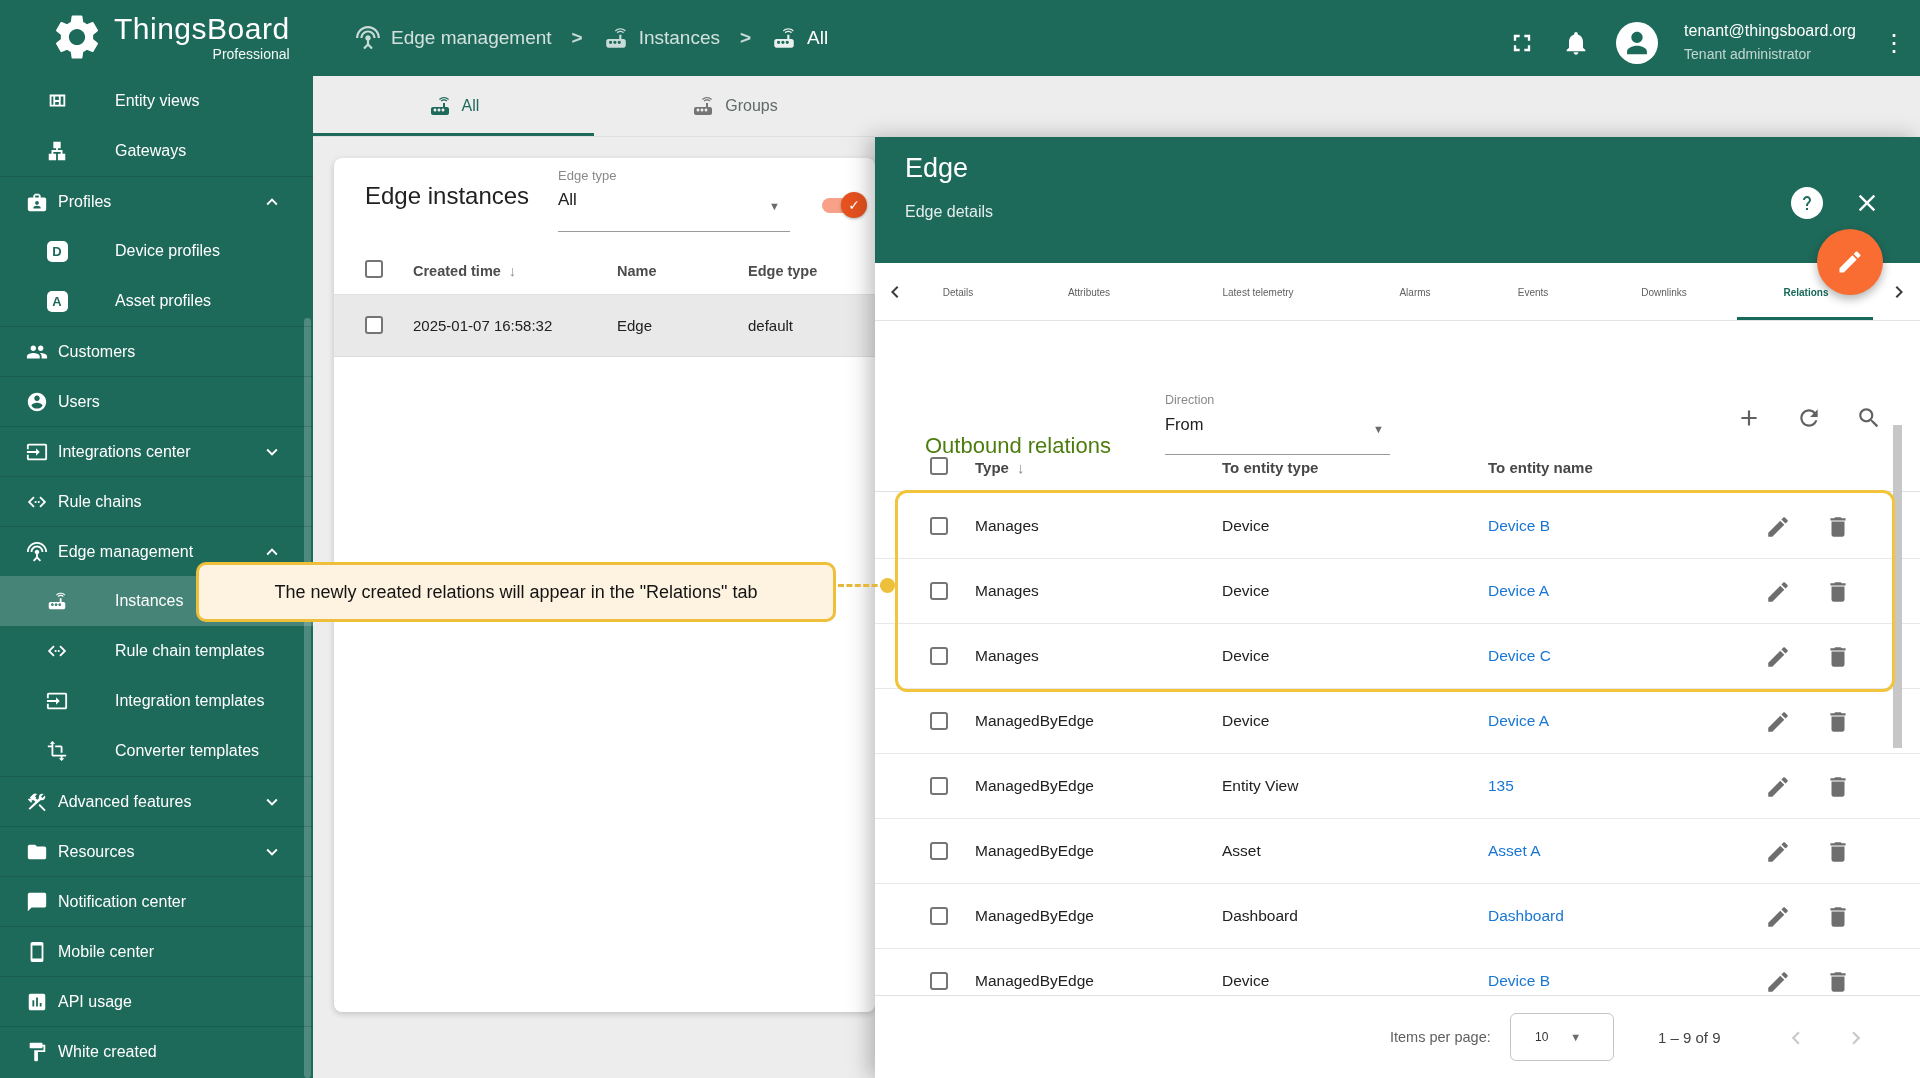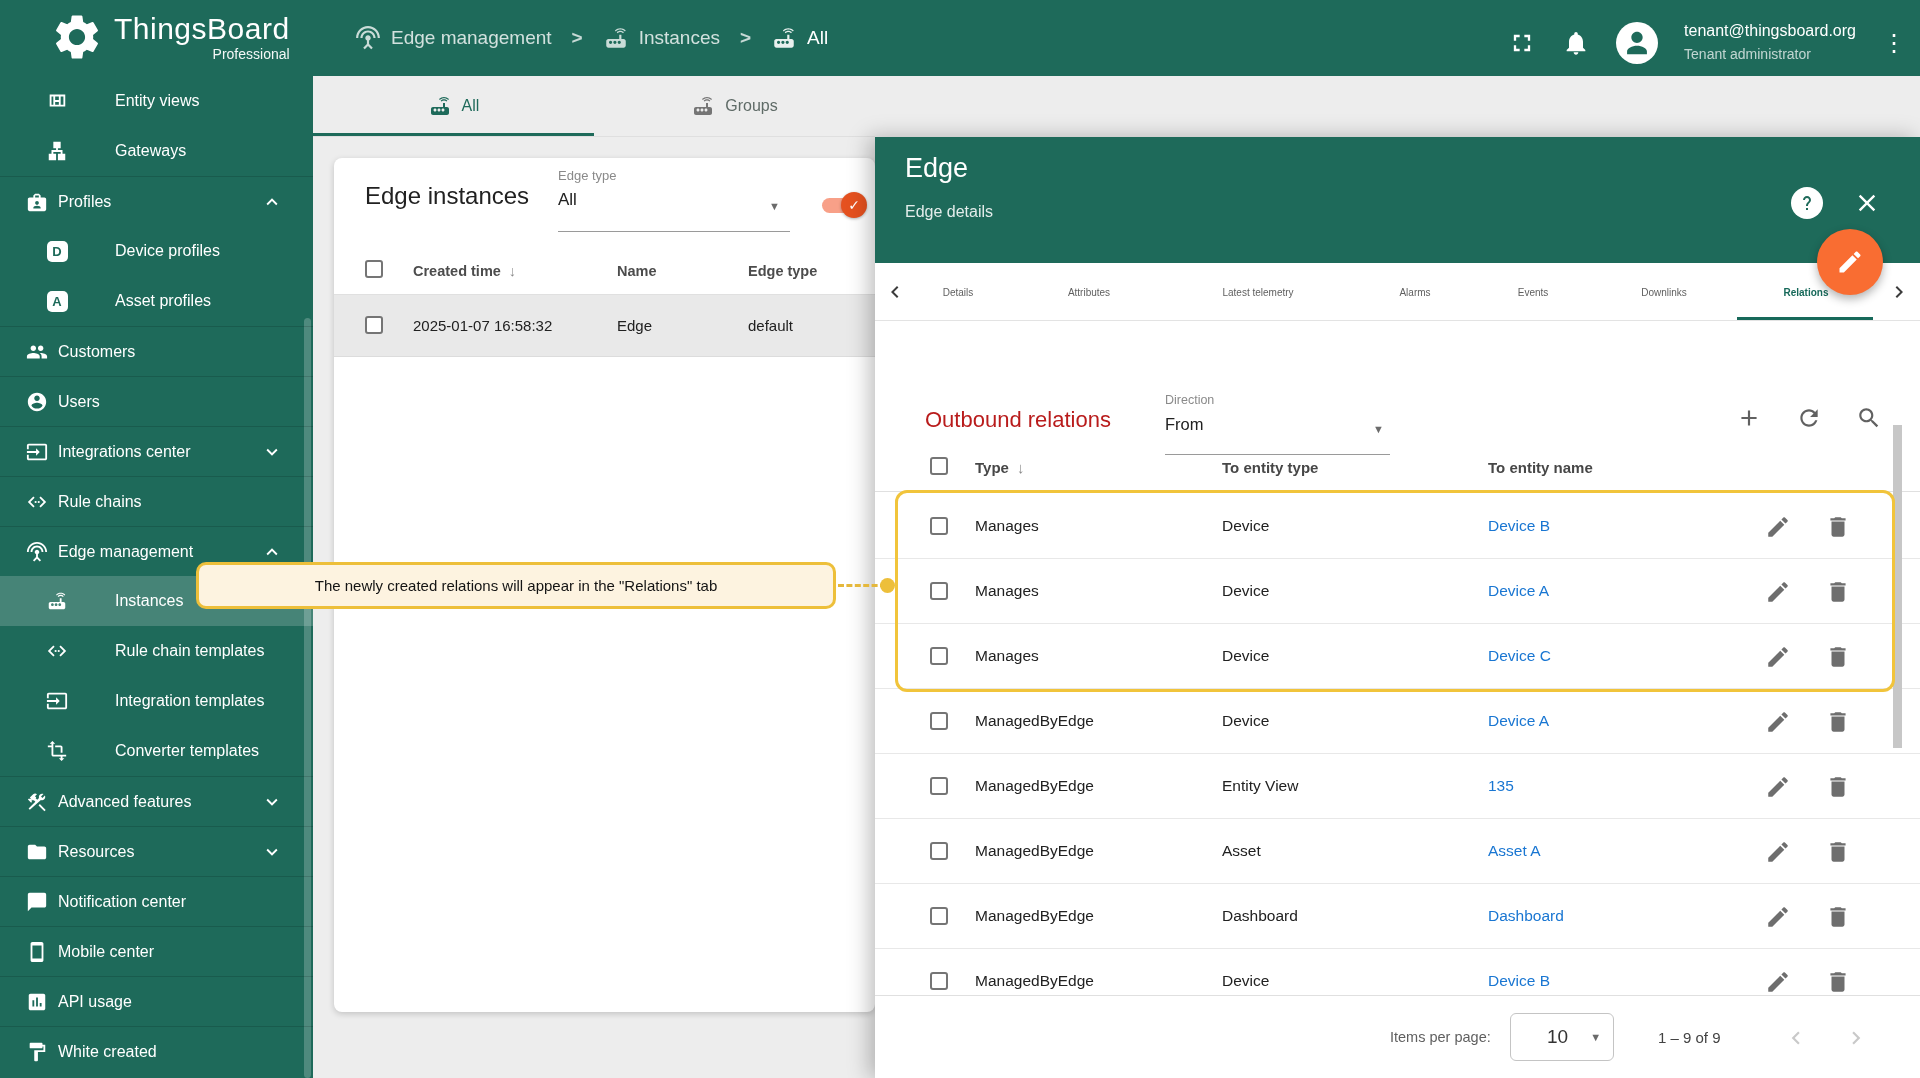--- a/index.html
+++ b/index.html
@@ -87,21 +87,21 @@
   .close-btn { position:absolute; left:978px; top:52px; width:28px; height:28px; cursor:pointer; }
   .fab { position:absolute; left:942px; top:92px; width:66px; height:66px; border-radius:50%; background:#f96d32; z-index:8;
     display:flex; align-items:center; justify-content:center; box-shadow:0 4px 10px rgba(0,0,0,.3); cursor:pointer; border:none; }
   .panel-tabs { position:absolute; left:0; top:126px; width:100%; height:58px; background:#fff; border-bottom:1px solid #e3e3e3; z-index:2; }
   .ptab { position:absolute; top:0; height:58px; display:flex; align-items:center; transform:translateX(-50%);
     font-size:10px; color:#5f5f5f; font-weight:500; white-space:nowrap; cursor:pointer; }
   .ptab.active { color:#17695a; font-weight:600; }
   .ptab-underline { position:absolute; left:862px; bottom:0; width:136px; height:3px; background:#17695a; }
   .tab-scroll { position:absolute; top:17px; width:24px; height:24px; cursor:pointer; }
   .relations-head { position:absolute; left:0; top:184px; width:100%; height:126px; }
-  .rel-title { position:absolute; left:50px; top:86px; font-size:22px; color:#b91c1c; }
+  .rel-title { position:absolute; left:50px; top:112px; font-size:22px; color:#4d7c0f; }
   .dir-select { position:absolute; left:290px; top:72px; width:225px; height:62px; cursor:pointer; }
   .dir-label { font-size:12.5px; color:#8a8a8a; }
   .dir-value { font-size:16.5px; color:#212121; margin-top:8px; }
   .dir-select::after { content:""; position:absolute; left:0; right:0; bottom:0; border-bottom:1px solid #9a9a9a; }
   .dir-arrow { position:absolute; right:6px; top:30px; color:#6b6b6b; font-size:11px; }
   .rel-actions { position:absolute; right:38px; top:84px; display:flex; gap:34px; }
   .rel-actions .act { width:26px; height:26px; cursor:pointer; }
   .rtable-head { position:absolute; left:0; top:310px; width:100%; height:45px; border-bottom:1px solid #e0e0e0;
     font-size:15px; color:#474747; font-weight:700; }
   .rtable-head .cb { position:absolute; left:55px; top:10px; }
@@ -115,31 +115,31 @@
   .rr-etype { position:absolute; left:347px; top:23px; }
   .rr-ename { position:absolute; left:613px; top:23px; color:#1976d2; cursor:pointer; }
   .row-act { position:absolute; top:20px; width:26px; height:26px; cursor:pointer; }
   .row-edit { left:890px; } .row-del { left:950px; }
   .gold-box { position:absolute; left:20px; top:353px; width:1000px; height:201px; border:3px solid #f1c43b;
     border-radius:12px; z-index:3; pointer-events:none; }
   .pagination { position:absolute; left:0; bottom:0; width:100%; height:83px; background:#fff; border-top:1px solid #e0e0e0; z-index:5; }
   .pg-label { position:absolute; left:515px; top:33px; font-size:14.5px; color:#5f5f5f; }
   .pg-select { position:absolute; left:635px; top:17px; width:104px; height:48px; border:1px solid #c4c4c4; border-radius:6px;
     display:flex; align-items:center; cursor:pointer; }
-  .pg-select .val { margin-left:36px; font-size:19px; color:#333; }
+  .pg-select .val { margin-left:24px; font-size:12px; color:#333; }
   .pg-select .arr { margin-left:22px; color:#6b6b6b; font-size:11px; }
   .pg-range { position:absolute; left:783px; top:33px; font-size:15px; color:#434343; }
   .pg-prev, .pg-next { position:absolute; top:29px; width:26px; height:26px; }
   .pg-prev { left:908px; } .pg-next { left:968px; }
   .panel-scrollthumb { position:absolute; left:1018px; top:288px; width:9px; height:323px; background:#c7c7c7; }
 
   
-  .callout { position:absolute; left:196px; top:562px; width:640px; height:47px; background:#fdf3e0;
+  .callout { position:absolute; left:196px; top:562px; width:640px; height:60px; background:#fdf3e0;
     border:3px solid #edbf3a; border-radius:10px; z-index:50; display:flex; align-items:center; justify-content:center;
-    font-size:15px; color:#141414; }
+    font-size:18px; color:#141414; }
   .callout-dash { position:absolute; left:838px; top:584px; width:48px; border-top:3px dashed #e5b83c; z-index:50; }
   .callout-dot { position:absolute; left:880px; top:578px; width:15px; height:15px; border-radius:50%; background:#edbf3a; z-index:50; }
 </style>
 </head>
 <body>
 
 <div class="app">
 
   <div class="header">
     <div class="logo-wrap">

